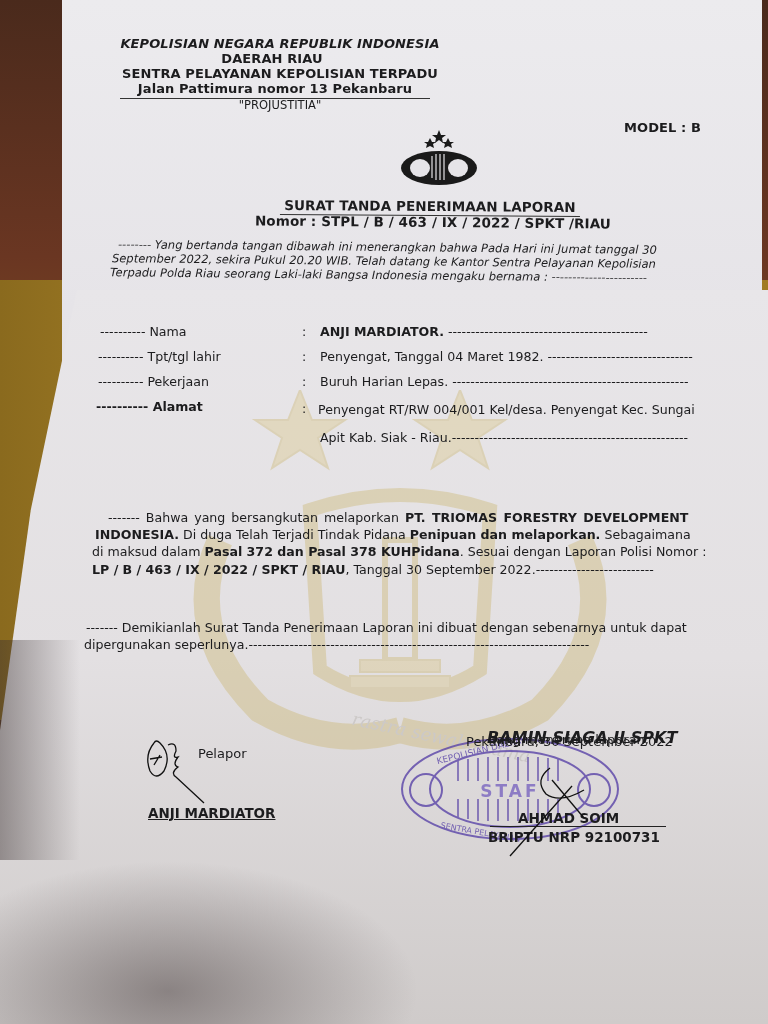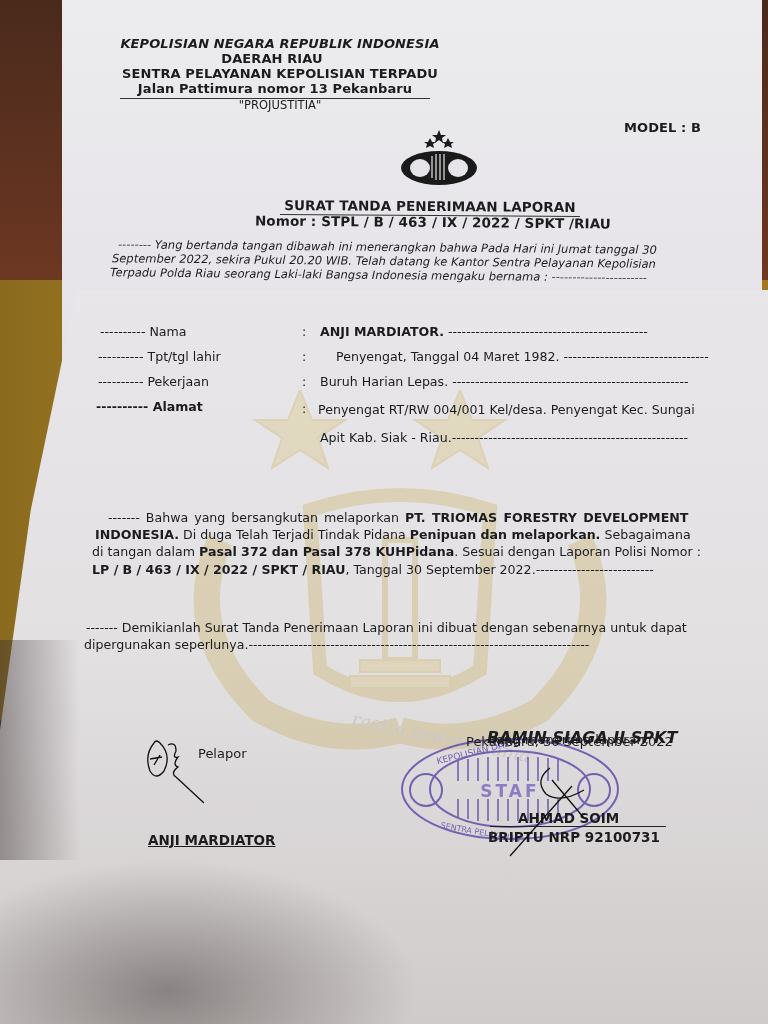--- a/index.html
+++ b/index.html
@@ -92,39 +92,39 @@
 <div class="txt body" style="left:118px;top:240px;font-style:italic;font-size:11.5px;transform:rotate(0.6deg);">-------- Yang bertanda tangan dibawah ini menerangkan bahwa Pada Hari ini Jumat tanggal 30</div>
 <div class="txt body" style="left:112px;top:254px;font-style:italic;font-size:11.5px;transform:rotate(0.6deg);">September 2022, sekira Pukul 20.20 WIB. Telah datang ke Kantor Sentra Pelayanan Kepolisian</div>
 <div class="txt body" style="left:110px;top:268px;font-style:italic;font-size:11.5px;transform:rotate(0.6deg);">Terpadu Polda Riau seorang Laki-laki Bangsa Indonesia mengaku bernama : -----------------------</div>
 
 <div class="txt body" style="left:100px;top:324px;">---------- Nama</div>
 <div class="txt body" style="left:302px;top:324px;">:</div>
 <div class="txt body" style="left:320px;top:324px;"><span class="b">ANJI MARDIATOR.</span><span> --------------------------------------------</span></div>
 
 <div class="txt body" style="left:98px;top:349px;">---------- Tpt/tgl lahir</div>
 <div class="txt body" style="left:302px;top:349px;">:</div>
-<div class="txt body" style="left:336px;top:349px;"><span>Penyengat, Tanggal 04 Maret 1982.</span><span> --------------------------------</span></div>
+<div class="txt body" style="left:320px;top:349px;"><span>Penyengat, Tanggal 04 Maret 1982.</span><span> --------------------------------</span></div>
 
 <div class="txt body" style="left:98px;top:374px;">---------- Pekerjaan</div>
 <div class="txt body" style="left:302px;top:374px;">:</div>
 <div class="txt body" style="left:320px;top:374px;"><span>Buruh Harian Lepas.</span><span> ----------------------------------------------------</span></div>
 
 <div class="txt body" style="left:96px;top:399px;font-weight:bold;">---------- Alamat</div>
 <div class="txt body" style="left:302px;top:401px;">:</div>
 <div class="txt body" style="left:318px;top:402px;"><span>Penyengat RT/RW 004/001 Kel/desa. Penyengat Kec. Sungai</span></div>
 <div class="txt body" style="left:320px;top:430px;">Apit Kab. Siak - Riau.----------------------------------------------------</div>
 
 <div class="txt body" style="left:108px;top:510px;word-spacing:2px;">
   <span>------- Bahwa yang bersangkutan melaporkan </span><span class="b">PT. TRIOMAS FORESTRY DEVELOPMENT</span>
 </div>
 <div class="txt body" style="left:95px;top:527px;">
   <span class="b">INDONESIA.</span><span> Di duga Telah Terjadi Tindak Pidana </span><span class="b">Penipuan dan melaporkan.</span><span> Sebagaimana</span>
 </div>
 <div class="txt body" style="left:92px;top:544px;">
-  <span>di tangan dalam </span><span class="b">Pasal 372 dan Pasal 378 KUHPidana</span><span>. Sesuai dengan Laporan Polisi Nomor :</span>
+  <span>di maksud dalam </span><span class="b">Pasal 372 dan Pasal 378 KUHPidana</span><span>. Sesuai dengan Laporan Polisi Nomor :</span>
 </div>
 <div class="txt body" style="left:92px;top:562px;">
   <span class="b">LP / B / 463 / IX / 2022 / SPKT / RIAU</span><span>, Tanggal 30 September 2022.--------------------------</span>
 </div>
 
 <div class="txt body" style="left:86px;top:620px;">------- Demikianlah Surat Tanda Penerimaan Laporan ini dibuat dengan sebenarnya untuk dapat</div>
 <div class="txt body" style="left:84px;top:637px;">dipergunakan seperlunya.---------------------------------------------------------------------------</div>
 
 <svg class="stamp" viewBox="0 0 225 108">
   <g fill="none" stroke="#5a44a8" stroke-width="2">
@@ -163,21 +163,21 @@
 </svg>
 
 <svg style="position:absolute;left:142px;top:735px;width:70px;height:70px;" viewBox="0 0 70 70">
   <g fill="none" stroke="#111" stroke-width="1.3">
     <path d="M12,8 Q2,20 8,36 Q14,46 22,36 Q30,20 18,8 Q14,4 12,8"></path>
     <path d="M8,24 L20,22 M12,30 L18,20"></path>
     <path d="M26,10 Q34,6 34,16 Q30,24 36,22 Q30,30 36,32 Q28,38 34,42 L62,68"></path>
   </g>
 </svg>
 <div class="txt" style="left:198px;top:746px;font-size:13px;">Pelapor</div>
-<div class="txt b u" style="left:148px;top:805px;font-size:13.5px;margin-top:27px;">ANJI MARDIATOR</div>
+<div class="txt b u" style="left:148px;top:805px;font-size:13.5px;">ANJI MARDIATOR</div>
 
 <div class="txt" style="left:466px;top:714px;font-size:13px;margin-top:20px;">Pekanbaru, 30 September 2022</div>
 <div class="txt" style="left:490px;top:732px;font-size:13px;">Yang menerima laporan,</div>
 <div class="txt b" style="left:487px;top:728px;font-size:16px;font-style:italic;">BAMIN SIAGA II SPKT</div>
 <div class="txt b" style="left:518px;top:810px;font-size:13.5px;">AHMAD SOIM</div>
 <div style="position:absolute;left:490px;top:826px;width:176px;border-top:1px solid #222;"></div>
 <div class="txt b" style="left:488px;top:829px;font-size:13.5px;">BRIPTU NRP 92100731</div>
 <svg style="position:absolute;left:500px;top:760px;width:90px;height:100px;" viewBox="0 0 90 100">
   <g fill="none" stroke="#111" stroke-width="1.3">
     <path d="M50,8 Q34,20 46,34 Q60,44 84,30"></path>

